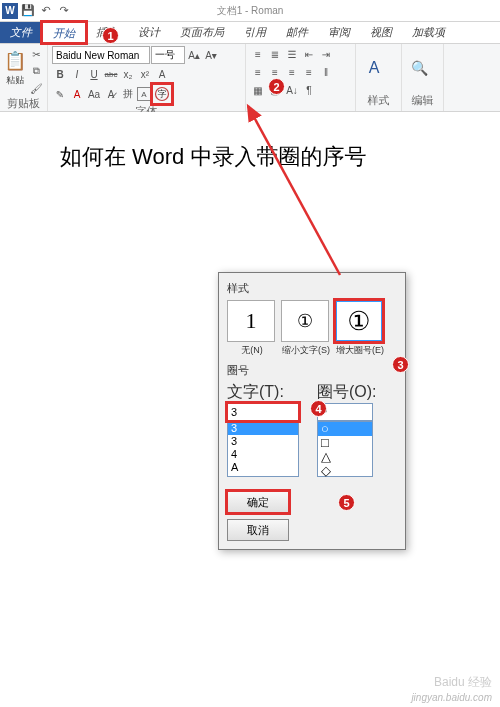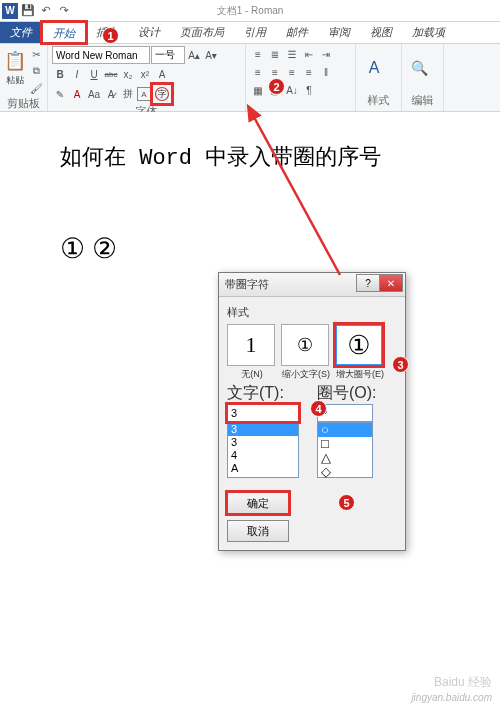--- a/index.html
+++ b/index.html
@@ -27,21 +27,21 @@
 .col { display: flex; flex-direction: column; gap: 1px; }
 .row { display: flex; gap: 1px; align-items: center; }
 
 .fontbox { width: 98px; height: 18px; border: 1px solid #ababab; background: #fff; font-size: 10px; padding: 0 3px; display: flex; align-items: center; }
 .sizebox { width: 34px; height: 18px; border: 1px solid #ababab; background: #fff; font-size: 10px; padding: 0 3px; display: flex; align-items: center; }
 
 .enclose-btn { width: 20px; height: 20px; display: flex; align-items: center; justify-content: center; outline: 3px solid #e03030; outline-offset: -1px; }
 .enclose-btn svg { width: 16px; height: 16px; }
 
 .doc { position: absolute; top: 112px; left: 0; right: 0; bottom: 0; background: #fff; padding: 30px 20px 20px 60px; }
-.doc-title { font-family: Liberation Mono, monospace; font-size: 22px; color: #000; }
+.doc-title { font-family: Liberation Sans, sans-serif; font-size: 22px; color: #000; }
 .doc-circles { font-family: "SimSun", serif; font-size: 28px; margin-top: 60px; }
 
 
 .dialog { position: absolute; left: 218px; top: 272px; width: 188px; background: #f0f0f0; border: 1px solid #7a7a7a; box-shadow: 2px 2px 8px rgba(0,0,0,.3); font-size: 11px; }
 .dlg-title { height: 24px; background: linear-gradient(#f7f7f7,#e4e4e4); border-bottom: 1px solid #c0c0c0; display: flex; align-items: center; padding: 0 6px; position: relative; }
 .dlg-title-text { font-size: 11px; color: #333; }
 .dlg-wbtns { position: absolute; right: 2px; top: 1px; display: flex; }
 .dlg-wbtn { width: 24px; height: 18px; border: 1px solid #888; background: linear-gradient(#f8f8f8,#d8d8d8); font-size: 10px; display: flex; align-items: center; justify-content: center; margin-left: -1px; }
 .dlg-wbtn.close { background: linear-gradient(#e86060,#c83030); color: #fff; }
 
@@ -114,21 +114,21 @@
         <div class="btn-sm">⧉</div>
         <div class="btn-sm">🖌</div>
       </div>
     </div>
     <div class="group-label">剪贴板</div>
   </div>
 
   <div class="group" style="width:198px">
     <div class="col" style="gap:2px">
       <div class="row">
-        <div class="fontbox">Word New Roman</div>
+        <div class="fontbox">Baidu New Roman</div>
         <div class="sizebox">一号</div>
         <div class="btn-sm">A▴</div>
         <div class="btn-sm">A▾</div>
       </div>
       <div class="row">
         <div class="btn-sm" style="font-weight:bold">B</div>
         <div class="btn-sm" style="font-style:italic">I</div>
         <div class="btn-sm" style="text-decoration:underline">U</div>
         <div class="btn-sm" style="text-decoration:line-through;font-size:8px">abc</div>
         <div class="btn-sm">x₂</div>
@@ -188,48 +188,41 @@
   <div class="group" style="width:42px">
     <div class="btn-lg">
       <span style="font-size:14px">🔍</span>
     </div>
     <div class="group-label">编辑</div>
   </div>
 </div>
 
 <div class="doc">
   <div class="doc-title">如何在 Word 中录入带圈的序号</div>
-  <div class="doc-circles">①  ②</div>
 </div>
 
 <div class="dialog">
-  <div class="dlg-title">
-    <span class="dlg-title-text">带圈字符</span>
-    <div class="dlg-wbtns">
-      <div class="dlg-wbtn">?</div>
-      <div class="dlg-wbtn close">✕</div>
-    </div>
-  </div>
   <div class="dlg-body">
     <div class="dlg-section-label">样式</div>
     <div class="styles-row">
       <div class="style-opt">
         <div class="style-box" style="font-size:22px">1</div>
         <div class="style-label">无(N)</div>
       </div>
       <div class="style-opt">
         <div class="style-box" style="font-size:18px">①</div>
         <div class="style-label">缩小文字(S)</div>
       </div>
       <div class="style-opt">
         <div class="style-box sel" style="font-size:26px">①</div>
         <div class="style-label">增大圈号(E)</div>
       </div>
     </div>
 
+    <div class="dlg-section-label" style="margin-top:6px">圈号</div>
     <div class="enclosure-row">
       <div class="enc-col">
         <div class="enc-label">文字(T):</div>
         <input class="textinput" value="3" style="">
         <div class="listbox">
           <div class="sel">3</div>
           <div>3</div>
           <div>4</div>
           <div>A</div>
           <div>a</div>

